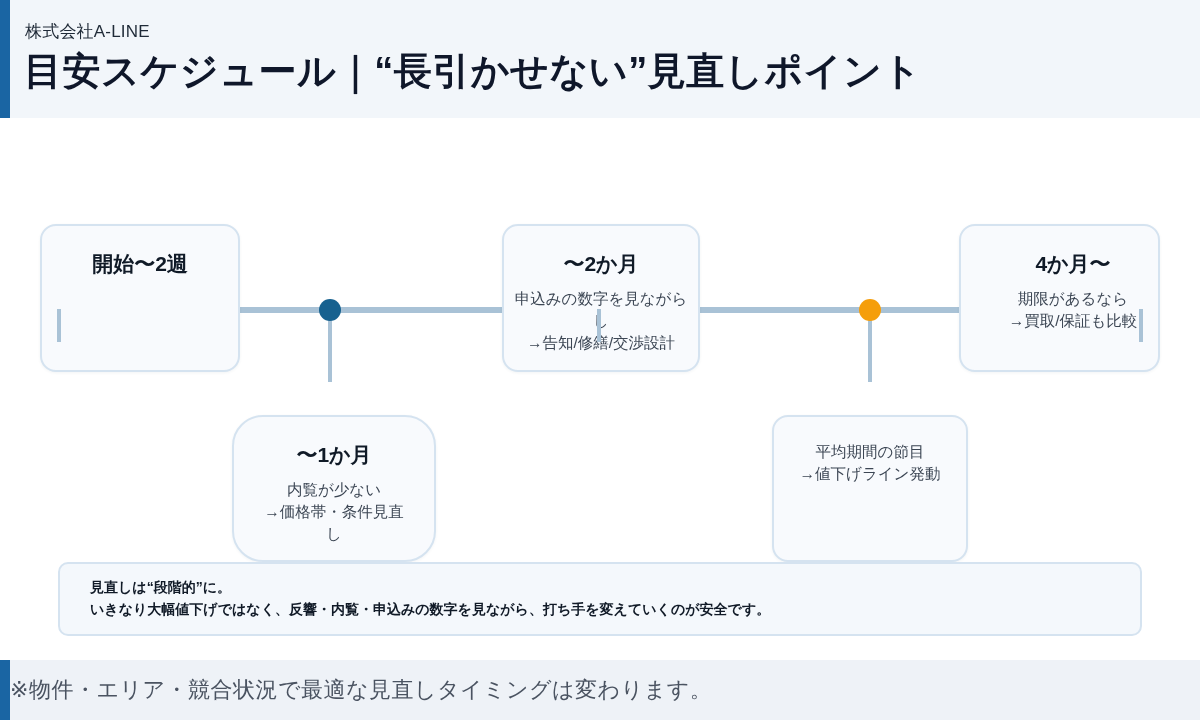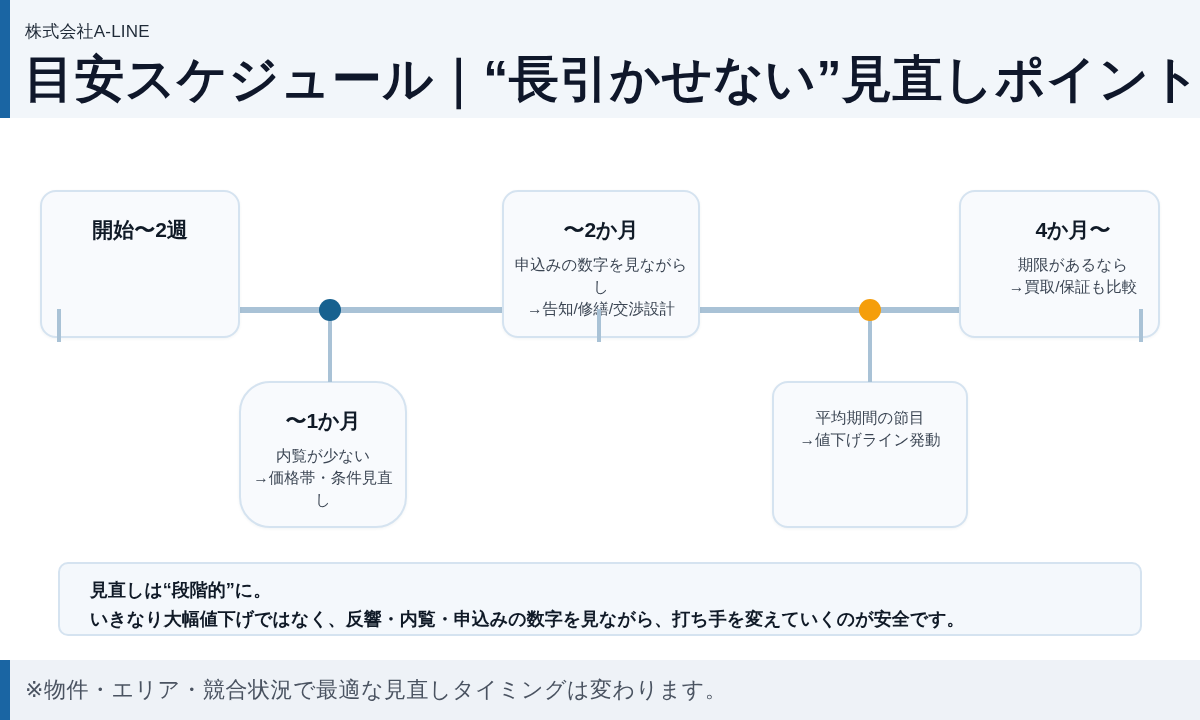--- a/index.html
+++ b/index.html
@@ -18,21 +18,21 @@
     background: #f2f6fa;
     border-left: 10px solid #1a65a3;
   }
   .company {
     position: absolute; left: 15px; top: 20px;
     font-size: 17px; font-weight: normal; color: #1f2a37;
     letter-spacing: 0.2px;
   }
   .title {
     position: absolute; left: 14px; top: 46px;
-    font-size: 50px; font-weight: bold; color: #0f172a;
+    font-size: 38px; font-weight: bold; color: #0f172a;
     letter-spacing: 0.5px; white-space: nowrap;
   }
 
   
   .tl-line { position: absolute; height: 6px; background: #a9c2d6; top: 307px; z-index: 1; }
   .tl-seg1 { left: 239px; width: 263px; }
   .tl-seg2 { left: 700px; width: 259px; }
   .tl-connector { position: absolute; width: 4px; background: #a9c2d6; top: 310px; height: 72px; z-index: 3; }
   .tl-conn1 { left: 328px; }
   .tl-conn2 { left: 868px; }
@@ -50,55 +50,56 @@
   
   .card {
     position: absolute;
     background: #f8fafd;
     border: 2px solid #d5e3f0;
     border-radius: 16px;
     z-index: 2;
     text-align: center;
     padding-top: 24px;
     box-shadow: 0 1px 3px rgba(30,60,90,0.06);
+    margin-top: 34px;
   }
   .card-top { top: 190px; height: 148px; }
   .card-bottom { top: 381px; height: 147px; }
   .card1 { left: 40px;  width: 200px; }
-  .card2 { left: 239px; width: 168px; border-radius: 31px; }
+  .card2 { left: 232px; width: 204px; border-radius: 31px; }
   .card3 { left: 502px; width: 198px; }
   .card4 { left: 772px; width: 196px; }
   .card5 { left: 959px; width: 201px; padding-left: 27px; }
   .card-title {
     font-size: 21px; font-weight: bold; color: #101a27; margin-bottom: 10px;
   }
   .card-body {
     font-size: 15.5px; color: #3c4654; line-height: 1.42;
     white-space: pre-line;
   }
 
   
   .note {
     position: absolute; left: 58px; top: 562px; width: 1084px; height: 74px;
     background: #f4f8fc; border: 2px solid #d5e3f0; border-radius: 10px;
     padding: 12px 30px; z-index: 2;
   }
   .note-line {
-    font-size: 18px; font-weight: bold; color: #101a27; line-height: 1.6;
+    font-size: 14px; font-weight: bold; color: #101a27; line-height: 1.6;
     white-space: nowrap;
   }
 
   
   .footer {
     position: absolute; left: 0; top: 660px; width: 1200px; height: 60px;
     background: #eef2f7; border-left: 10px solid #1a65a3;
     display: flex; align-items: center;
   }
   .footer-text {
-    margin-left: 15px; font-size: 22px; color: #4a5361; letter-spacing: 0.5px;
+    font-size: 22px; color: #4a5361; letter-spacing: 0.5px;
   }
 </style>
 </head>
 <body>
 
 <div class="stage">
 
   <div class="header">
     <div class="company">株式会社A-LINE</div>
     <div class="title">目安スケジュール｜“長引かせない”見直しポイント</div>

